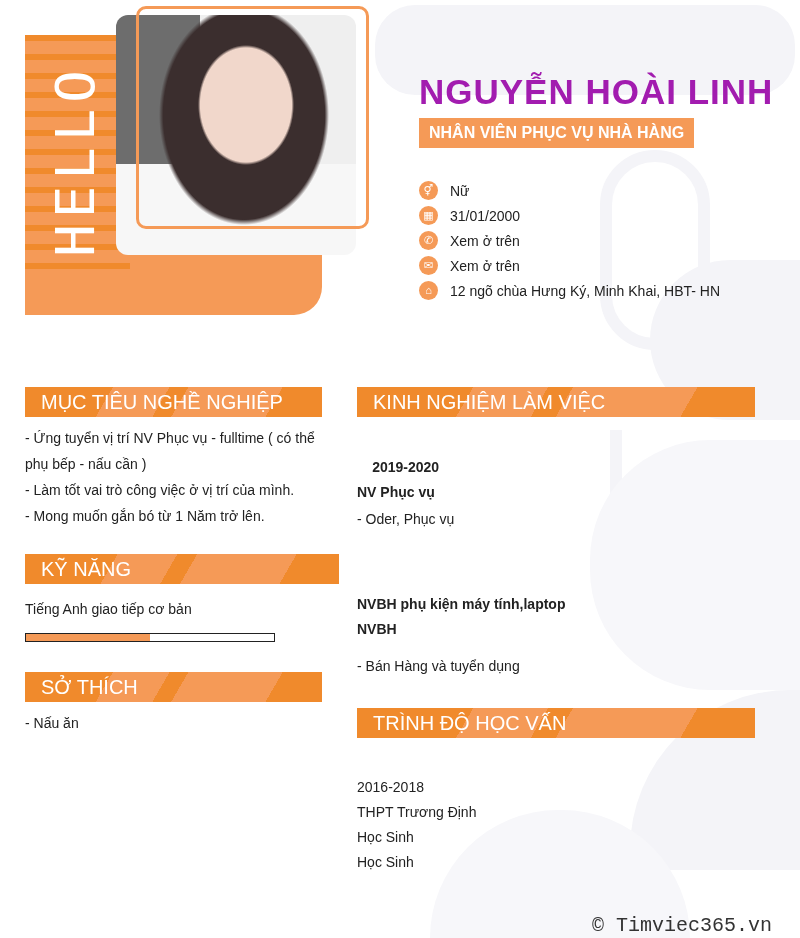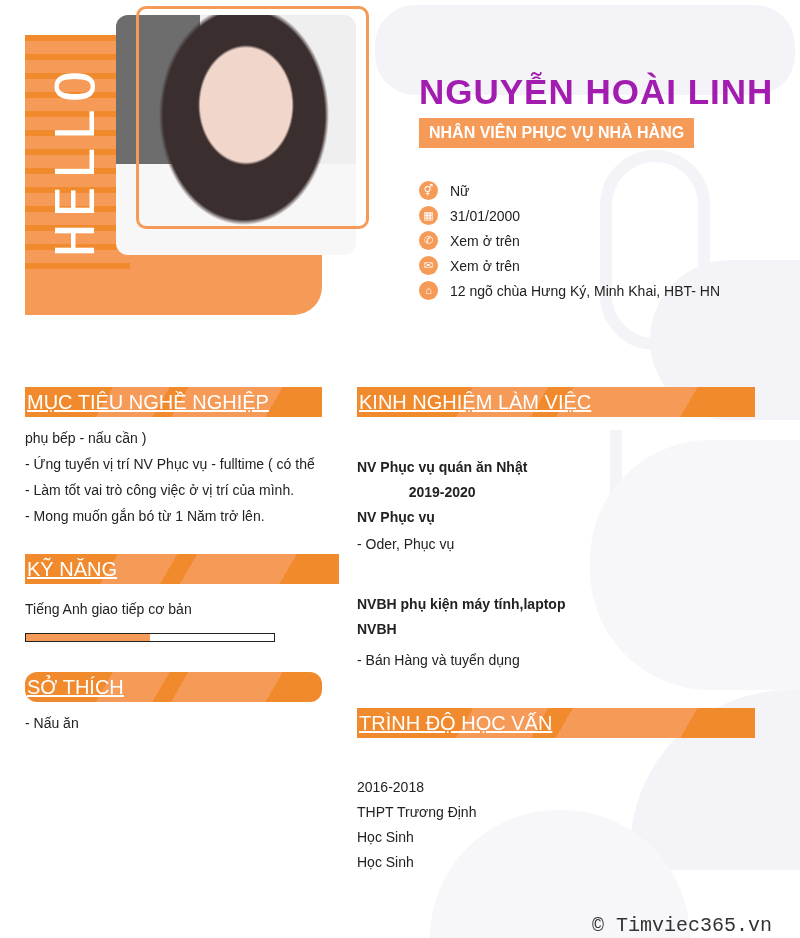--- a/index.html
+++ b/index.html
@@ -58,24 +58,23 @@
   .info-item { display: flex; align-items: center; height: 25px; font-size: 14px; color: #222; }
   .info-icon {
     width: 19px; height: 19px; border-radius: 50%; background: #f59a57;
     display: inline-flex; align-items: center; justify-content: center; margin-right: 12px;
     color: #fff; font-size: 11px; line-height: 1;
   }
 
   
   .sec-head {
     position: absolute; z-index: 3; height: 30px; color: #fff; font-size: 20px;
-    padding-left: 2px; line-height: 30px;
+    padding-left: 16px; line-height: 30px;
     background: linear-gradient(120deg,
       #f08a2c 0 28%, #f59a57 28% 46%, #f08a2c 46% 52%, #f59a57 52% 82%, #f08a2c 82%);
-    text-decoration: underline;
   }
   .txt { position: absolute; z-index: 3; font-size: 14px; color: #222; line-height: 26px; }
   .bold { font-weight: 700; }
 
   .skill-bar {
     position: absolute; left: 25px; top: 633px; width: 250px; height: 9px; z-index: 3;
     border: 1px solid #222; background: #fff;
   }
   .skill-fill { height: 100%; background: #f59a57; }
 
@@ -127,48 +126,47 @@
     <span>Xem ở trên</span>
   </div>
   <div class="info-item">
     <span class="info-icon">⌂</span>
     <span>12 ngõ chùa Hưng Ký, Minh Khai, HBT- HN</span>
   </div>
 </div>
 
 <div class="sec-head" style="left:25px;top:387px;width:297px;">MỤC TIÊU NGHỀ NGHIỆP</div>
 <div class="txt" style="left:25px;top:425px;width:300px;">
+  <div>- Ứng tuyển vị trí NV Phục vụ - fulltime ( có thể</div>
   <div>phụ bếp - nấu cần )</div>
-  <div>- Ứng tuyển vị trí NV Phục vụ - fulltime ( có thể</div>
   <div>- Làm tốt vai trò công việc ở vị trí của mình.</div>
   <div>- Mong muốn gắn bó từ 1 Năm trở lên.</div>
 </div>
 
 <div class="sec-head" style="left:25px;top:554px;width:314px;">KỸ NĂNG</div>
 <div class="txt" style="left:25px;top:596px;">Tiếng Anh giao tiếp cơ bản</div>
 <div class="skill-bar">
   <div class="skill-fill" style="width:50%;"></div>
 </div>
 
-<div class="sec-head" style="left:25px;top:672px;width:297px;border-radius:12px;">SỞ THÍCH</div>
+<div class="sec-head" style="left:25px;top:672px;width:297px;">SỞ THÍCH</div>
 <div class="txt" style="left:25px;top:710px;">- Nấu ăn</div>
 
 <div class="sec-head" style="left:357px;top:387px;width:398px;">KINH NGHIỆM LÀM VIỆC</div>
 
 <div class="txt" style="left:357px;top:454px;">
-  <div class="bold" style="height:25px;">NV Phục vụ quán ăn Nhật</div>
   <div class="bold" style="height:25px;text-align:center;">2019-2020</div>
   <div class="bold" style="height:25px;">NV Phục vụ</div>
   <div style="height:25px;margin-top:2px;">- Oder, Phục vụ</div>
 </div>
 
 <div class="txt" style="left:357px;top:582px;">
   <div class="bold" style="height:25px;margin-top:9px;">NVBH phụ kiện máy tính,laptop</div>
   <div class="bold" style="height:25px;">NVBH</div>
-  <div style="height:25px;margin-top:6px;">- Bán Hàng và tuyển dụng</div>
+  <div style="height:25px;margin-top:12px;">- Bán Hàng và tuyển dụng</div>
 </div>
 
 <div class="sec-head" style="left:357px;top:708px;width:398px;">TRÌNH ĐỘ HỌC VẤN</div>
 <div class="txt" style="left:357px;top:774px;">
   <div style="height:25px;">2016-2018</div>
   <div style="height:25px;">THPT Trương Định</div>
   <div style="height:25px;">Học Sinh</div>
   <div style="height:25px;">Học Sinh</div>
 </div>
 

